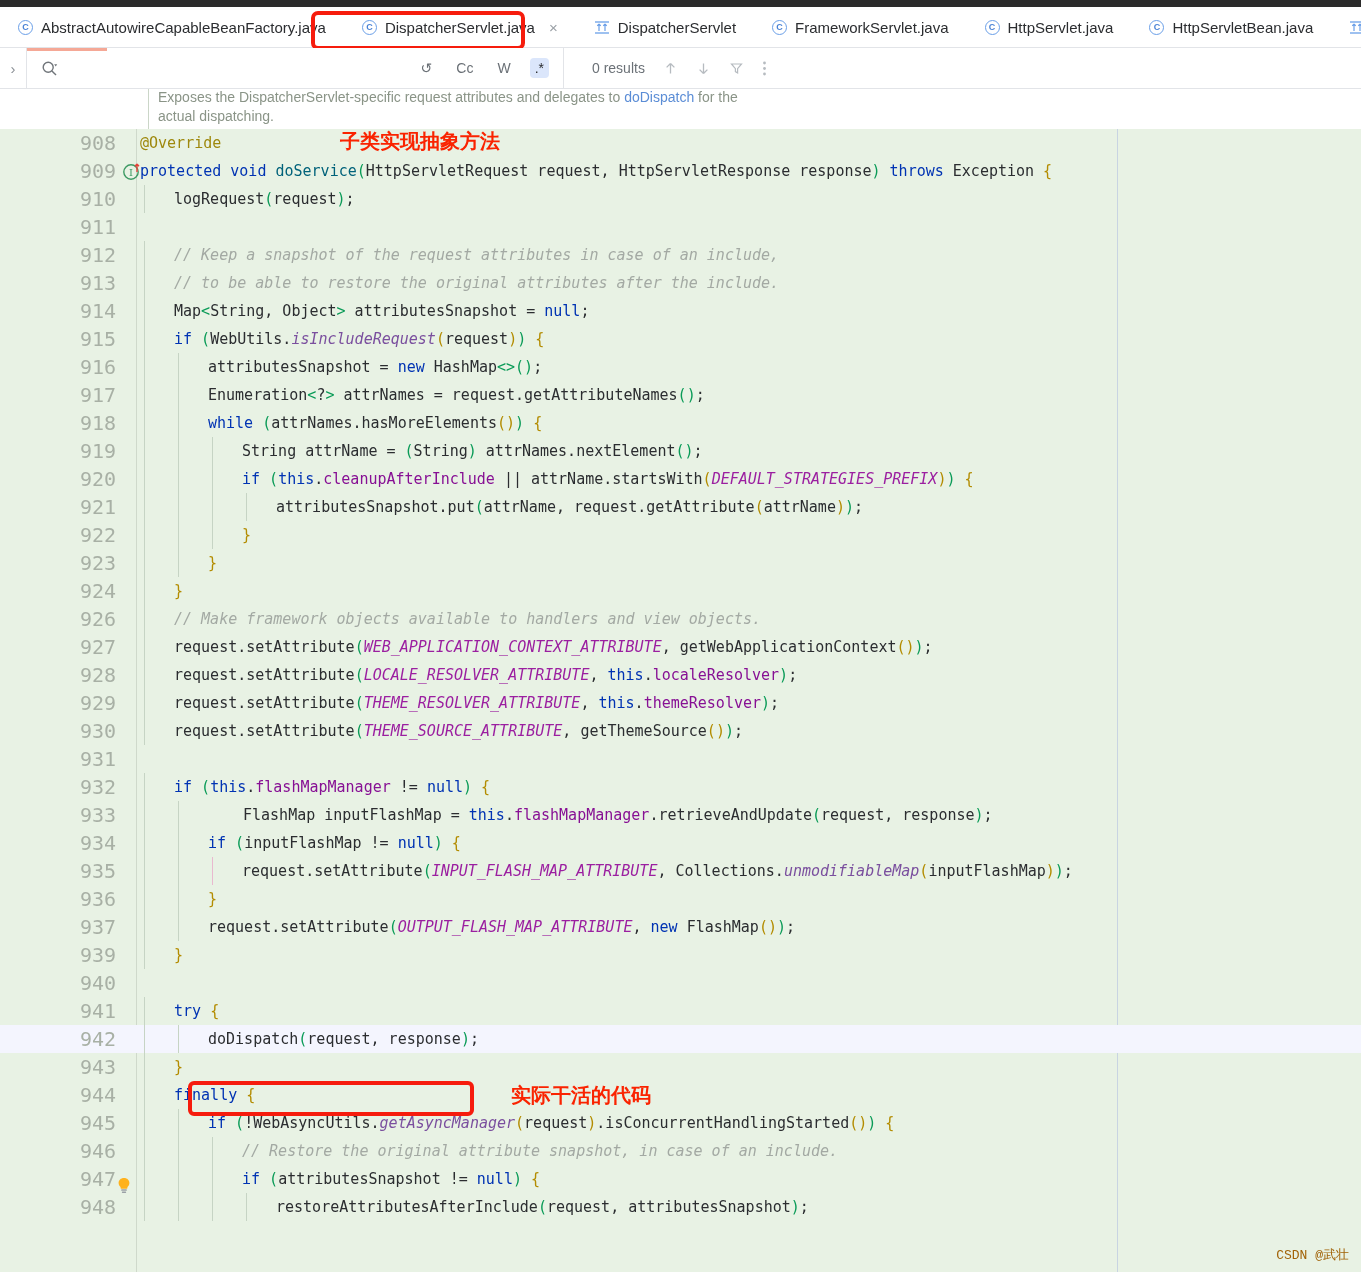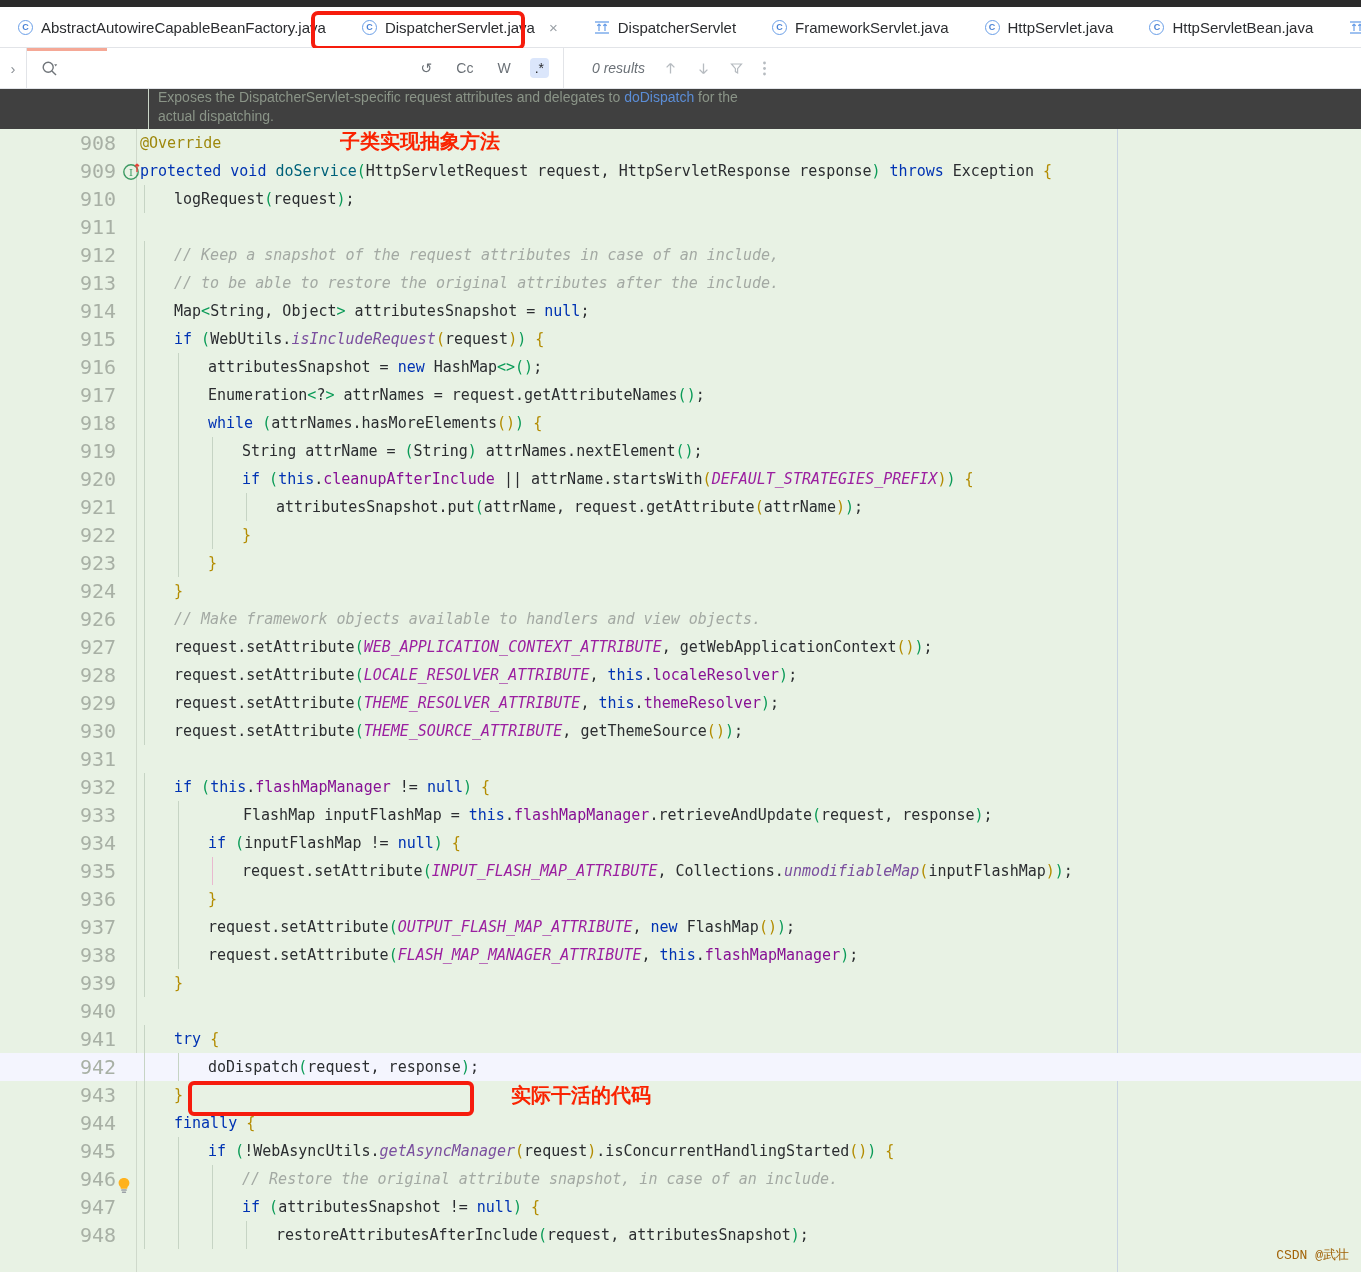--- a/index.html
+++ b/index.html
@@ -85,21 +85,21 @@
     flex:1 1 auto; border:none; outline:none;
     font-family:"Liberation Sans", sans-serif; font-size:14px;
     color:#2b2d30; background:transparent; padding:0 10px;
   }
   .find-opts { display:flex; align-items:center; gap:14px; padding-right:14px; }
   .opt {
     font-size:14px; color:#6b7177; cursor:pointer;
     padding:2px 5px; border-radius:4px; line-height:1.2;
   }
   .opt.sel { background:#dbe6fb; color:#2b2d30; }
-  .find-right { display:flex; align-items:center; gap:18px; padding-left:28px;font-style:italic; }
+  .find-right { display:flex; align-items:center; gap:18px; padding-left:28px; }
   .results-count { font-size:14px; color:#6b7177; }
   .tool-ico { color:#b6bbc0; cursor:pointer; display:flex; }
 
   
   .editor {
     position:absolute; top:89px; left:0; width:1361px; height:1183px;
     background:#e8f2e4;
     overflow:hidden;
   }
   .gutter-line { 
@@ -109,21 +109,21 @@
   .right-rule {
     position:absolute; top:0; left:1117px; width:1px; height:1183px;
     background:#c8d4e2;
   }
 
   .code-rows { position:absolute; top:0; left:0; width:1361px; }
   .row {
     position:relative; height:28px; width:1361px;
   }
   .row.hl { background:#f4f5fe; }
-  .row.docrow { background:#404040; }
+  .row.docrow { background:#ffffff; }
 
   .lnum {
     position:absolute; left:0; top:0; width:118px; height:28px;
     text-align:right;
     font-family:"DejaVu Sans Mono", monospace;
     font-size:20px; color:#a8b0a5; line-height:28px;
     padding-right:2px;
     user-select:none;
   }
   .gmark { position:absolute; left:122px; top:4px; width:22px; height:20px; }
@@ -449,26 +449,20 @@
           <div class="iguide" style="left: 178px;"></div>
           <div class="code" style="left: 208px;"><span style="color:#b38c00">}</span></div>
         </div>
         <div class="row">
           <div class="lnum">937</div>
           <div class="iguide" style="left: 144px;"></div>
           <div class="iguide" style="left: 178px;"></div>
           <div class="code" style="left: 208px;">request.setAttribute<span style="color:#0a9b57">(</span><span class="cst">OUTPUT_FLASH_MAP_ATTRIBUTE</span>, <span class="kw">new</span> FlashMap<span style="color:#b38c00">(</span><span style="color:#b38c00">)</span><span style="color:#0a9b57">)</span>;</div>
         </div>
         <div class="row">
-          <div class="lnum">938</div>
-          <div class="iguide" style="left: 144px;"></div>
-          <div class="iguide" style="left: 178px;"></div>
-          <div class="code" style="left: 208px;">request.setAttribute<span style="color:#0a9b57">(</span><span class="cst">FLASH_MAP_MANAGER_ATTRIBUTE</span>, <span class="kw">this</span>.<span class="fld">flashMapManager</span><span style="color:#0a9b57">)</span>;</div>
-        </div>
-        <div class="row">
           <div class="lnum">939</div>
           <div class="iguide" style="left: 144px;"></div>
           <div class="code" style="left: 174px;"><span style="color:#b38c00">}</span></div>
         </div>
         <div class="row">
           <div class="lnum">940</div>
           <div class="code" style="left: 140px;"></div>
         </div>
         <div class="row">
           <div class="lnum">941</div>

